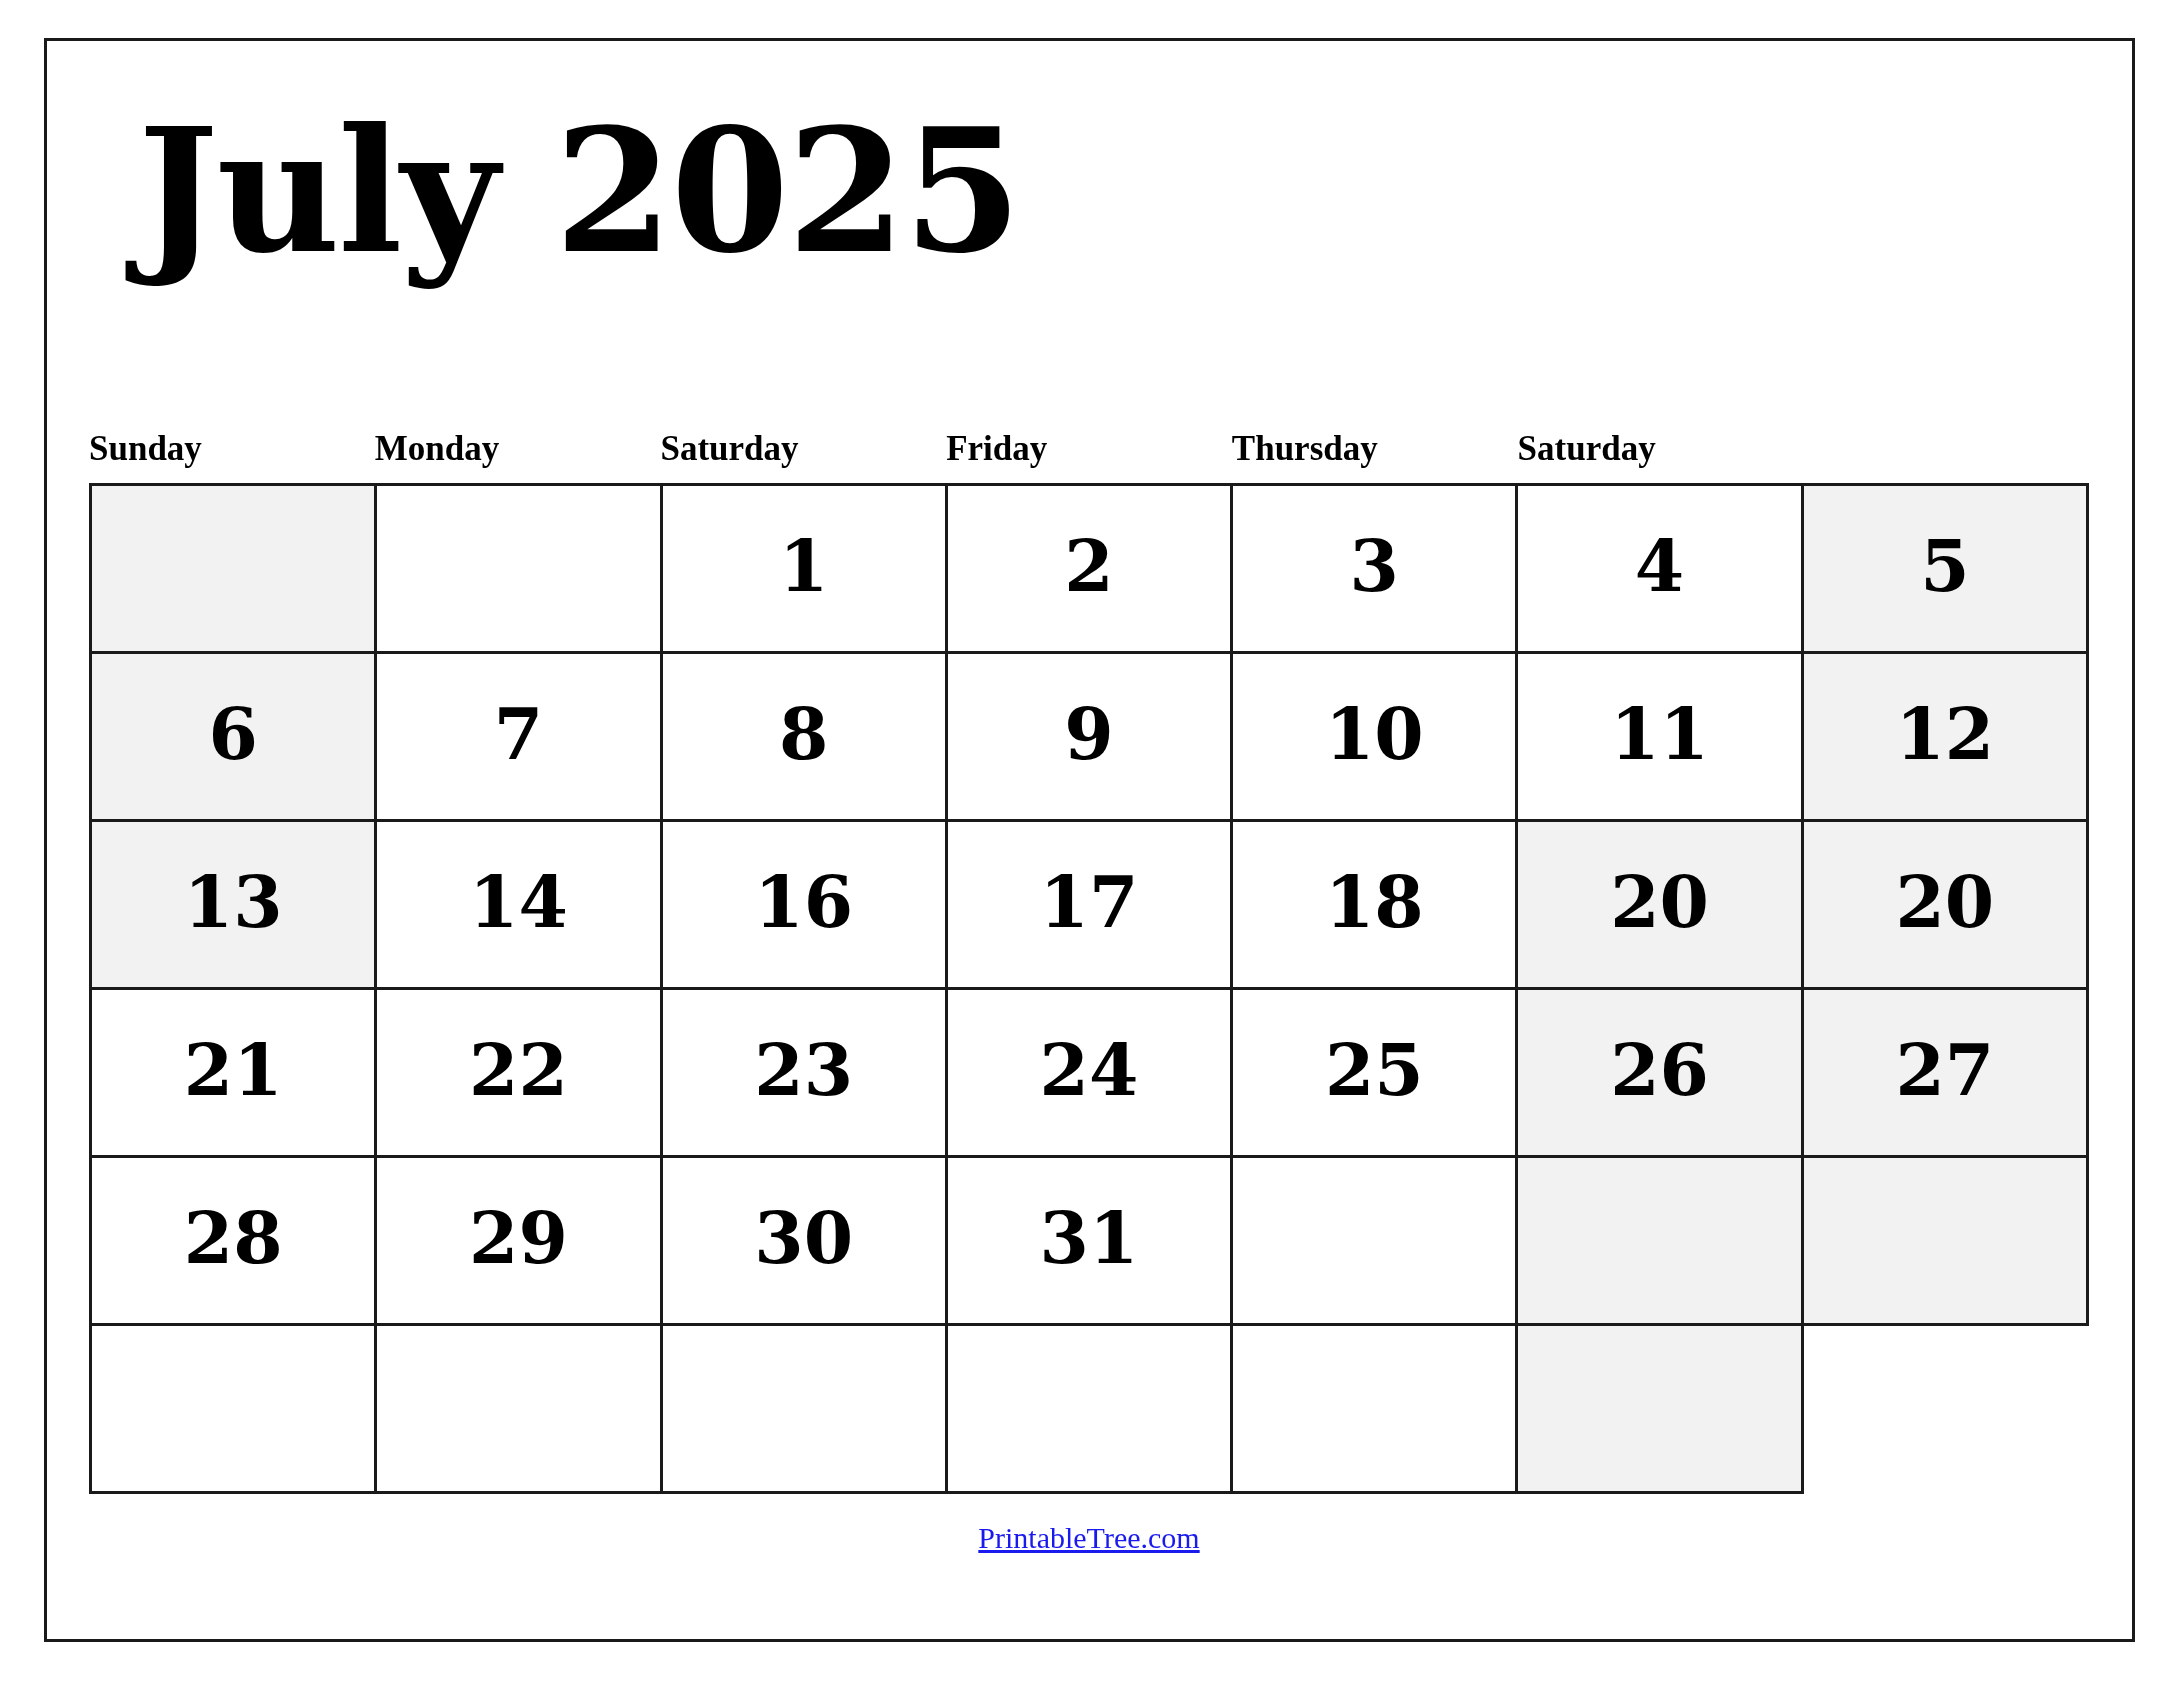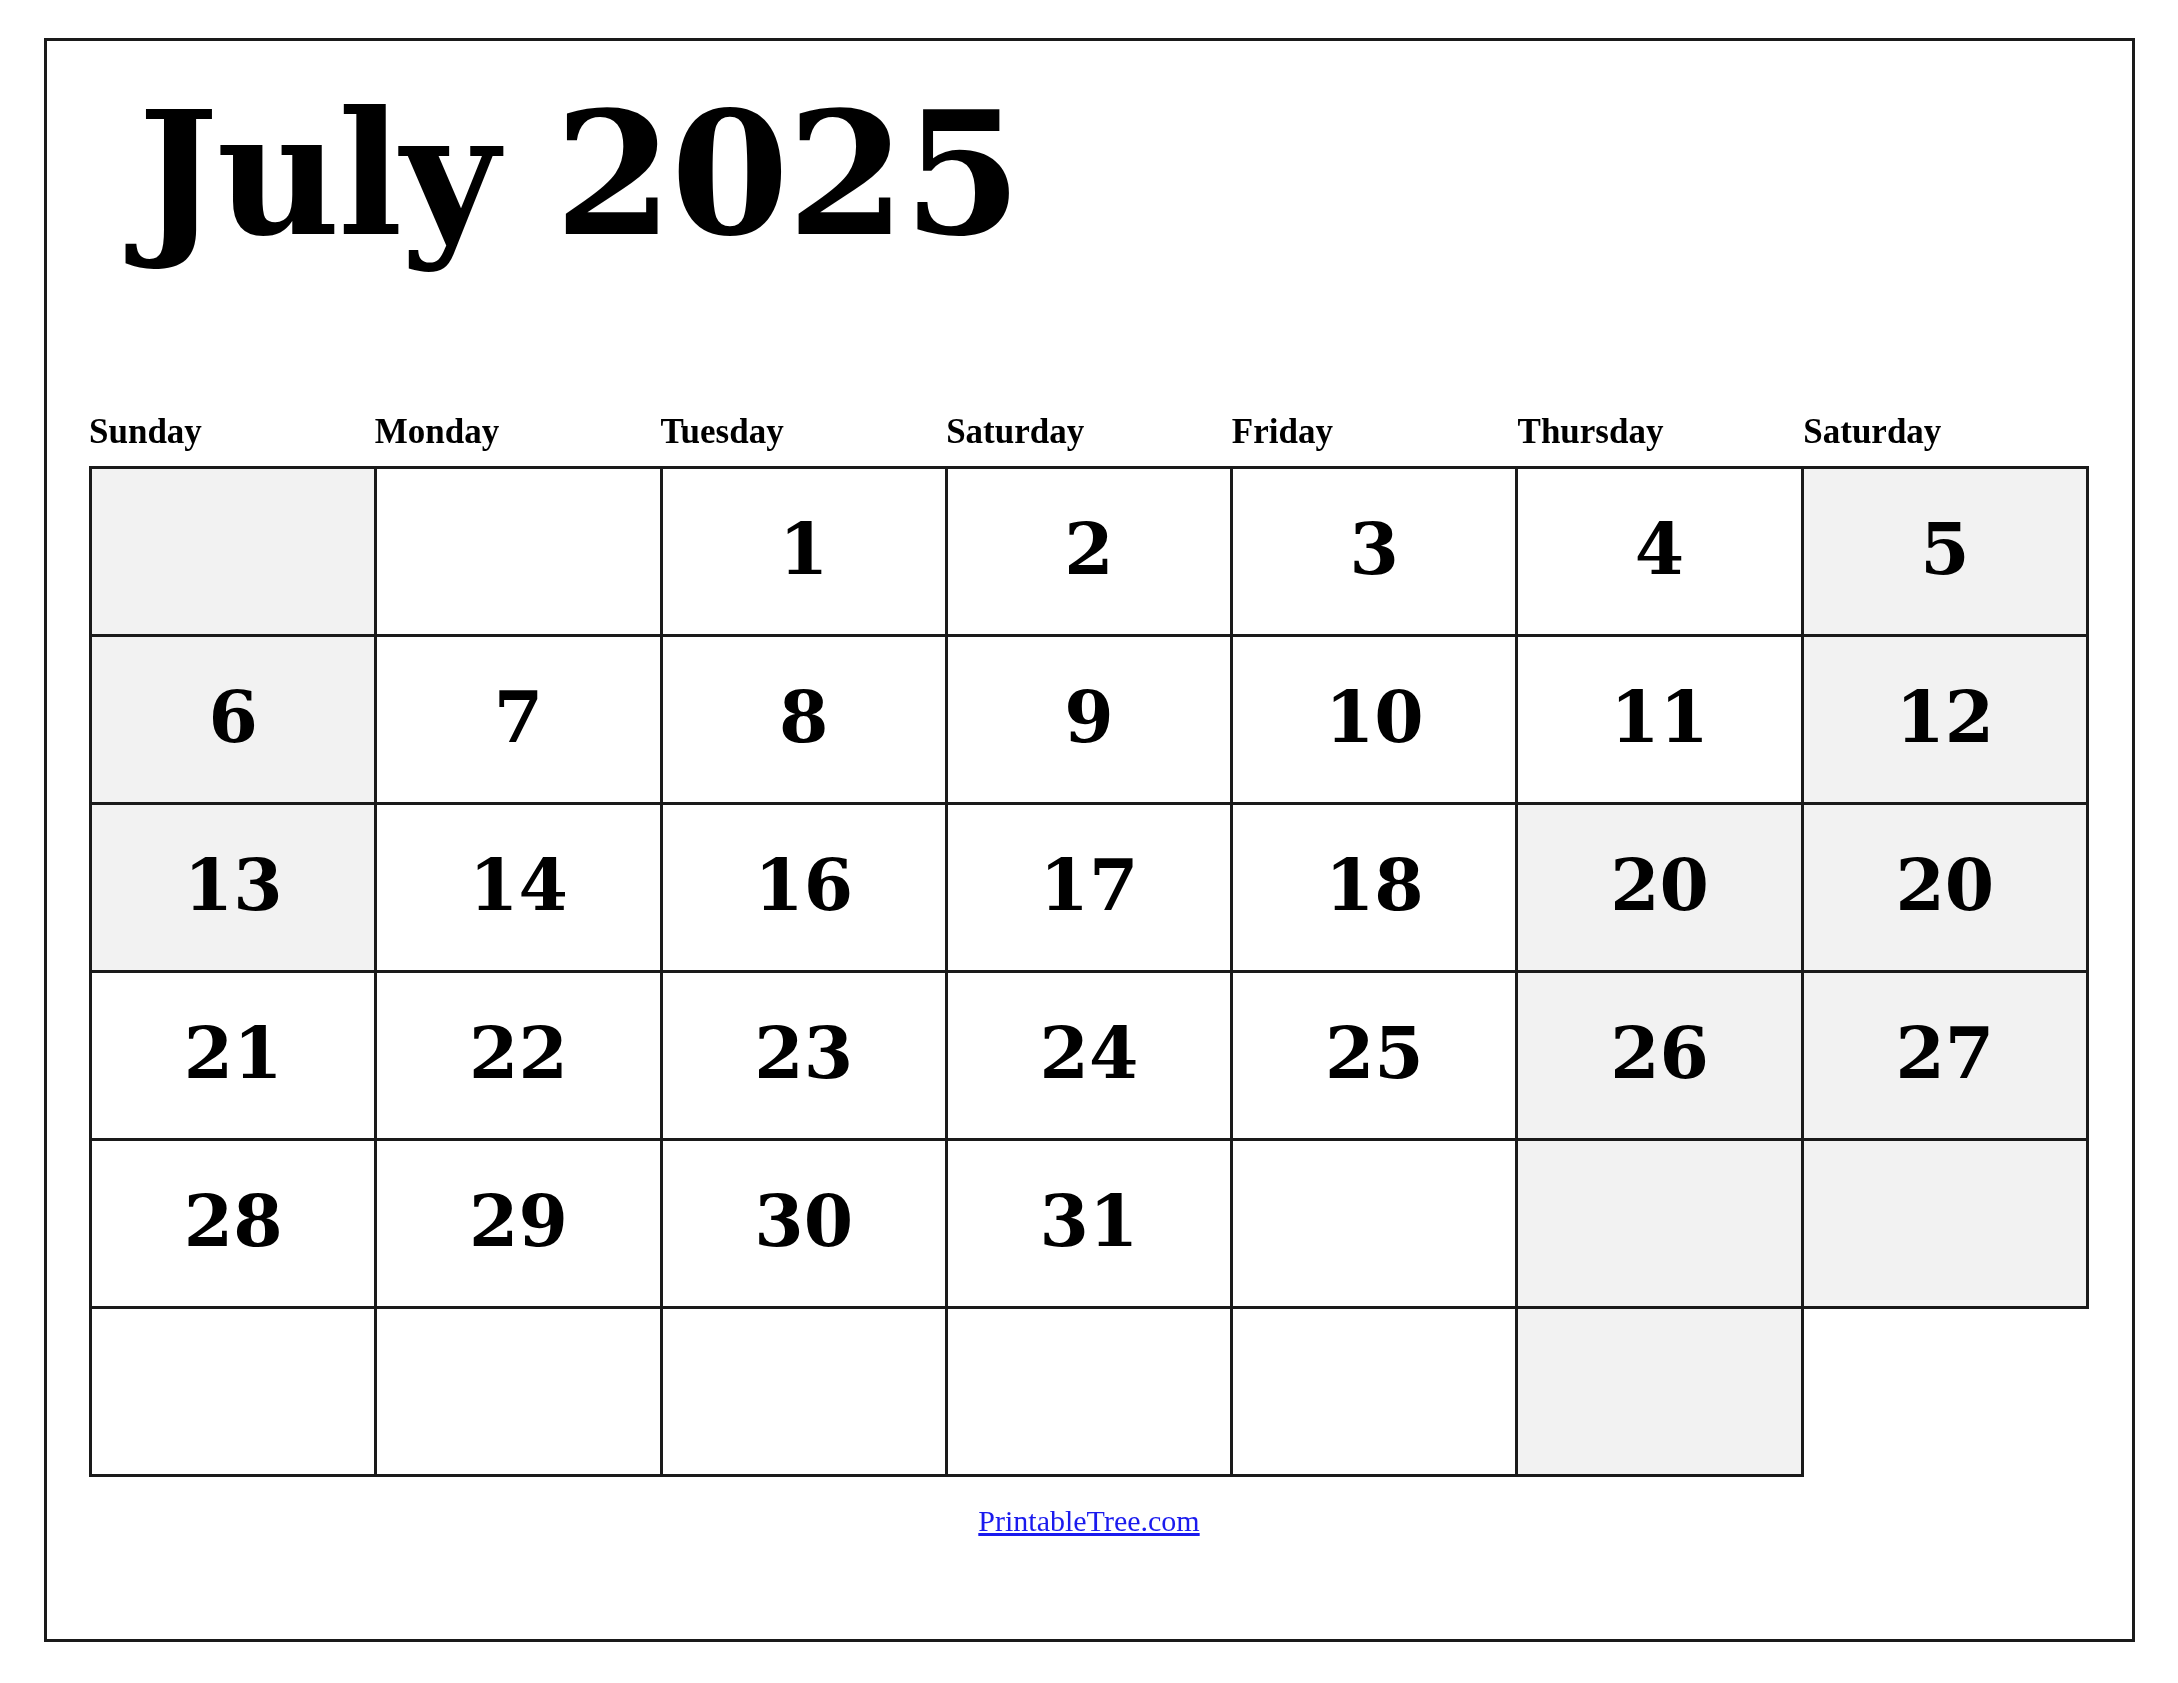--- a/index.html
+++ b/index.html
@@ -30,21 +30,21 @@
     width: 2091px;
     height: 1604px;
     border: 3px solid #1a1a1a;
     box-sizing: border-box;
     pointer-events: none;
   }
 
   .content {
     position: absolute;
     left: 79px;
-    top: 59px;
+    top: 76px;
     width: 2020px;
     height: 1564px;
   }
 
   .title {
     font-family: "DejaVu Serif", "Liberation Serif", serif;
     font-weight: 700;
     font-size: 170px;
     line-height: 1.0;
     letter-spacing: -2px;
@@ -128,21 +128,20 @@
 
   <div class="page-border"></div>
 
   <div class="content">
 
     <h1 class="title">July 2025</h1>
 
     <div class="weekdays">
         <div class="weekday">Sunday</div>
         <div class="weekday">Monday</div>
-        <div class="weekday">Tuesday</div>
         <div class="weekday">Saturday</div>
         <div class="weekday">Friday</div>
         <div class="weekday">Thursday</div>
         <div class="weekday">Saturday</div>
       </div>
 
     <div class="grid">
         <div class="cell shaded">
           <span class="daynum"></span>
         </div>

